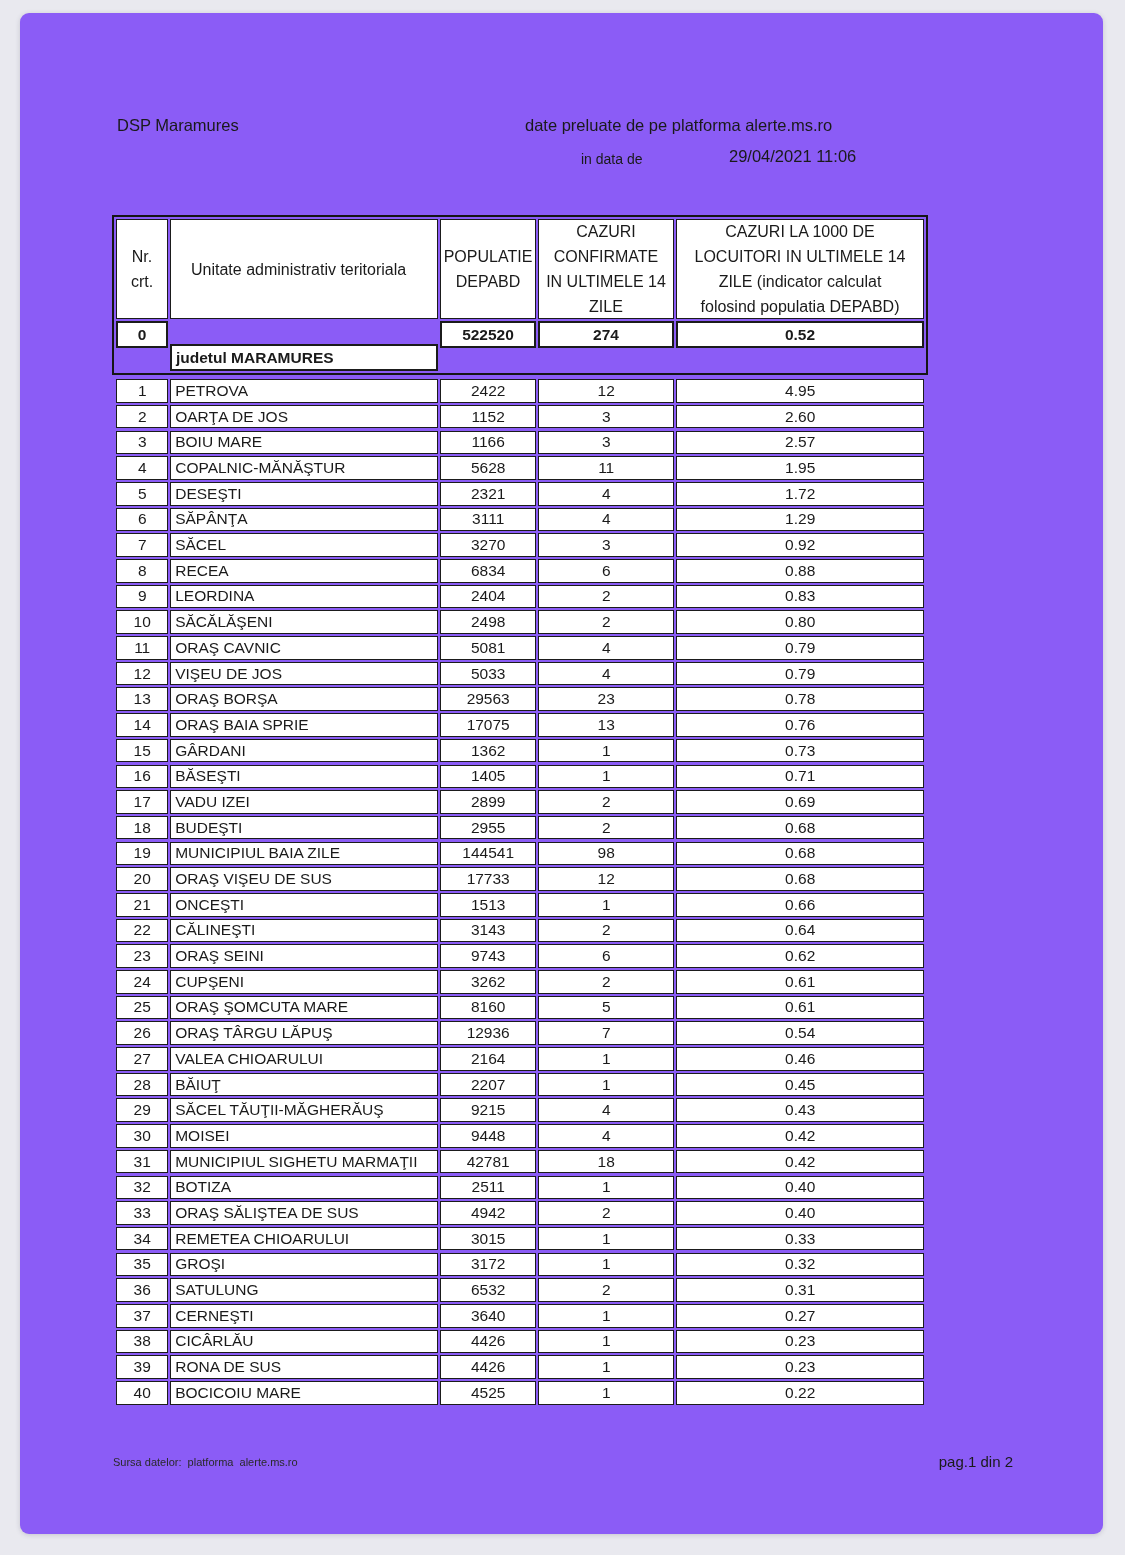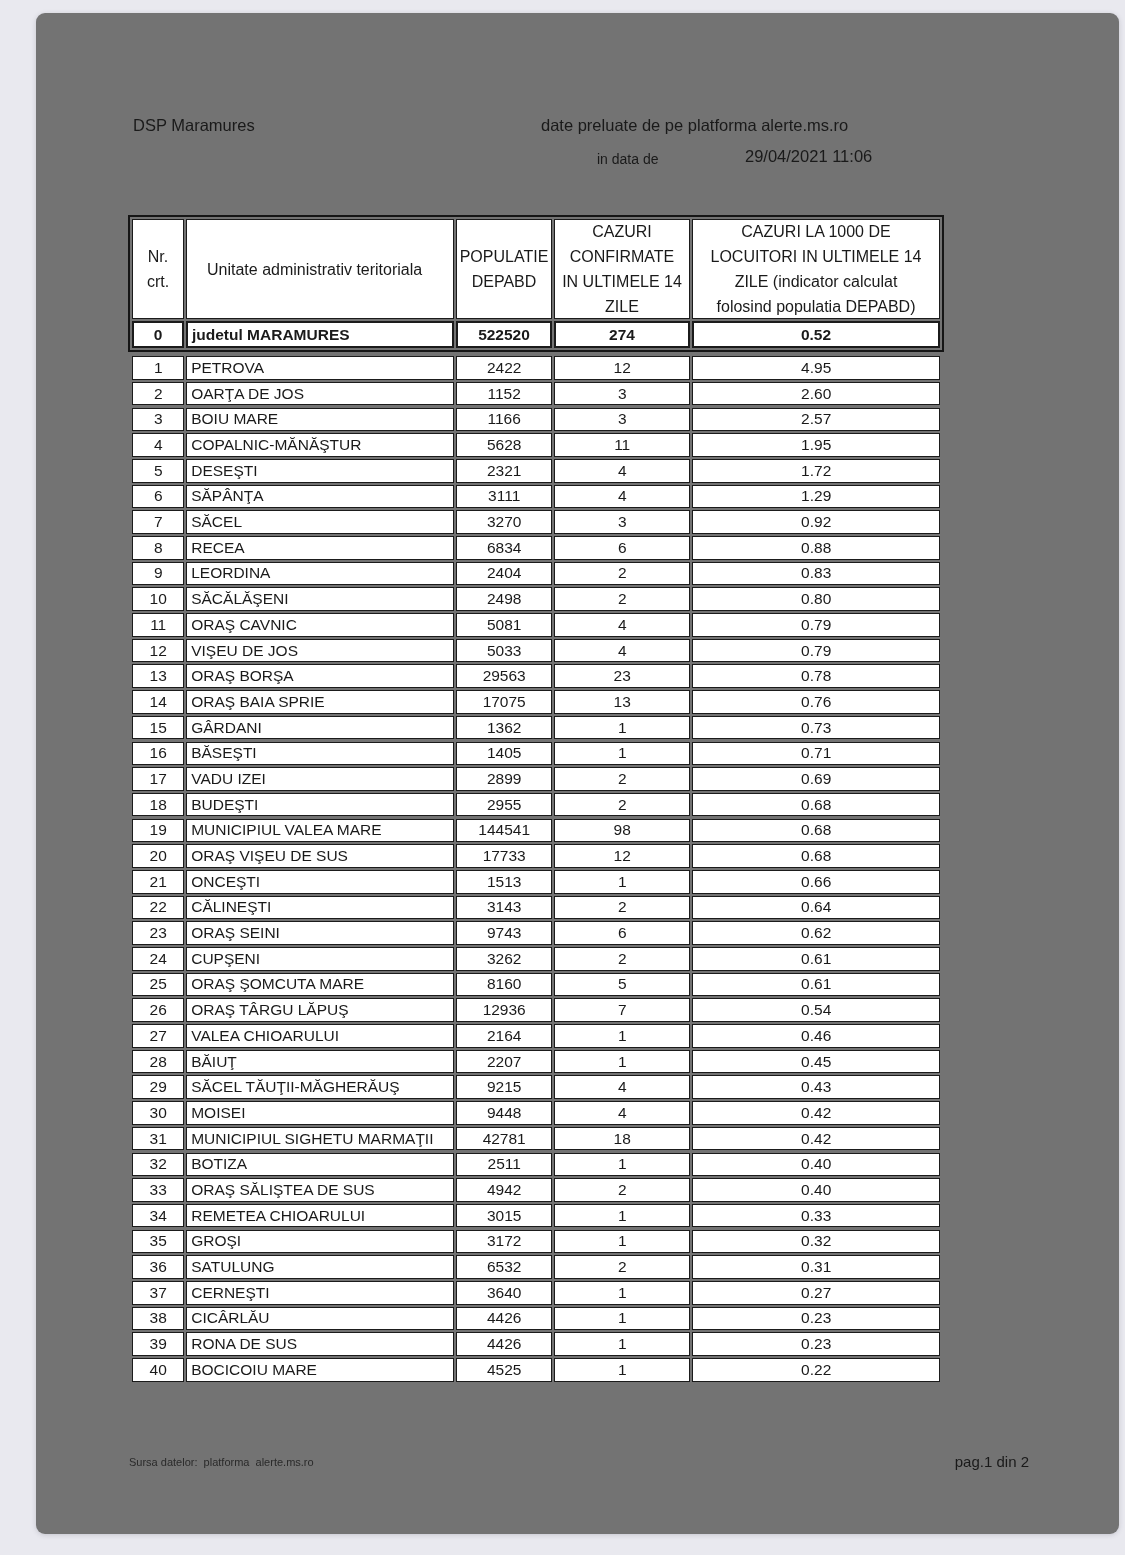--- a/index.html
+++ b/index.html
@@ -5,23 +5,23 @@
   html,body{margin:0;padding:0;}
   body{
     width:1125px;height:1555px;
     background:#e9e9ef;
     font-family:"Liberation Sans", sans-serif;
     color:#1a1a1a;
     position:relative;
     overflow:hidden;
   }
   .card{
-    position:absolute;left:36px;top:13px;
+    position:absolute;left:20px;top:13px;
     width:1083px;height:1521px;
-    background:#737373;
+    background:#8b5cf6;
     border-radius:9px;
     box-shadow:0 1px 5px rgba(60,60,80,.20);
   }
   .org{position:absolute;left:97px;top:103px;font-size:16.5px;}
   .src{position:absolute;left:505px;top:103px;font-size:16.5px;}
   .date-label{position:absolute;left:561px;top:138px;font-size:14px;}
   .date-value{position:absolute;left:709px;top:134px;font-size:16.5px;}
 
   .tablewrap{position:absolute;left:92px;top:202px;}
   .row{display:grid;grid-template-columns:52px 268px 96px 136px 248px;column-gap:2px;}
@@ -45,21 +45,21 @@
     text-align:center;
     white-space:pre-line;
   }
   .hrow .c2{justify-content:flex-start;text-align:left;padding-left:20px;}
   .srow{margin-top:2px;}
   .srow .cell{
     height:27px;
     border-width:2.1px;
     font-weight:bold;
   }
-  .srow .c2{justify-content:flex-start;padding-left:4px;}
+  .srow .c2{justify-content:flex-start;padding-left:4px;margin-top:23px;}
   .rows{margin-left:4.2px;margin-top:2.2px;}
   .drow{margin-bottom:2.1px;}
   .drow .cell{height:23.6px;}
   .drow .c2{justify-content:flex-start;padding-left:4px;}
 
   .footer-source{position:absolute;left:93px;top:1443px;font-size:11px;white-space:pre;color:#2a2a2a;}
   .page-indicator{position:absolute;right:90px;top:1440px;font-size:15px;}
 </style>
 </head>
 <body>
@@ -238,21 +238,21 @@
   <div class="row drow">
     <div class="cell c1">18</div>
     <div class="cell c2">BUDEŞTI</div>
     <div class="cell c3">2955</div>
     <div class="cell c4">2</div>
     <div class="cell c5">0.68</div>
   </div>
 
   <div class="row drow">
     <div class="cell c1">19</div>
-    <div class="cell c2">MUNICIPIUL VALEA MARE</div>
+    <div class="cell c2">MUNICIPIUL BAIA ZILE</div>
     <div class="cell c3">144541</div>
     <div class="cell c4">98</div>
     <div class="cell c5">0.68</div>
   </div>
 
   <div class="row drow">
     <div class="cell c1">20</div>
     <div class="cell c2">ORAŞ VIŞEU DE SUS</div>
     <div class="cell c3">17733</div>
     <div class="cell c4">12</div>

